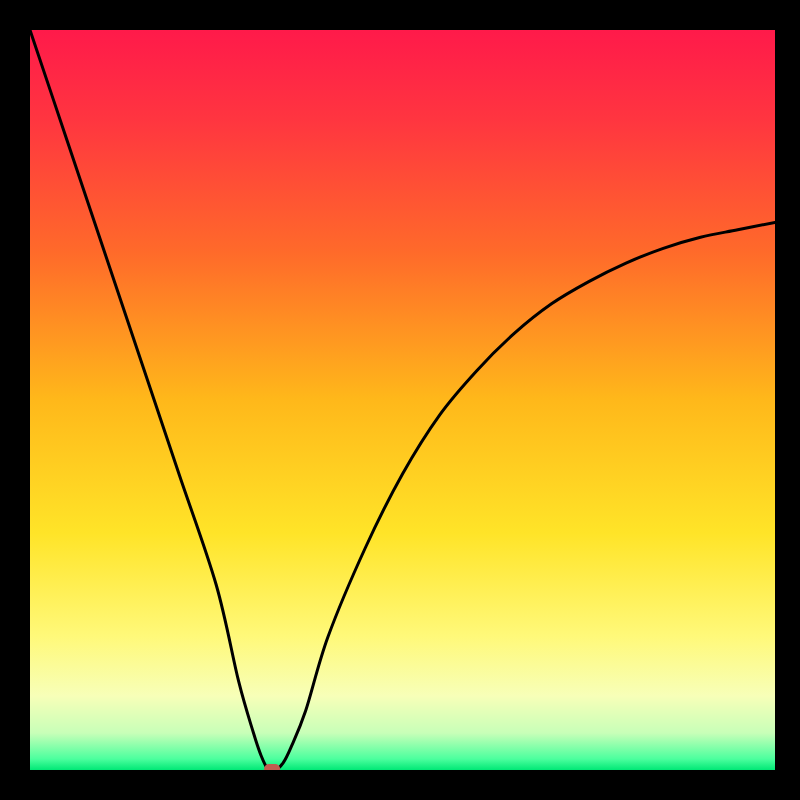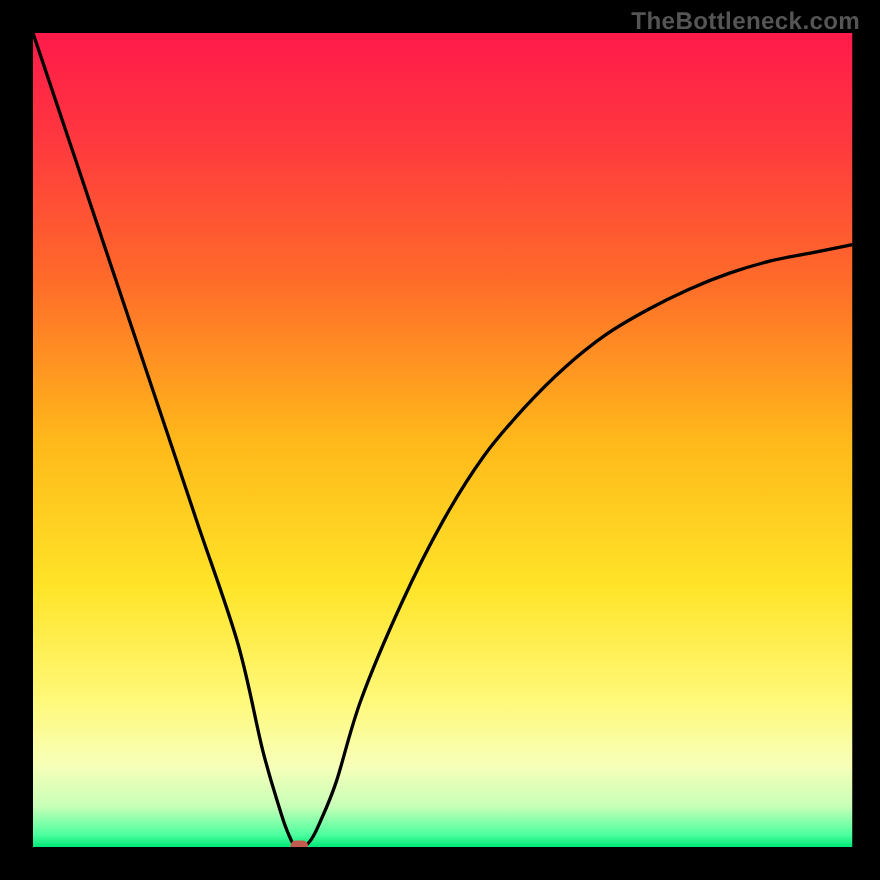--- a/index.html
+++ b/index.html
@@ -30,21 +30,20 @@
   .plot {
     position: absolute;
     display: block;
     background: #000;
   }
 </style>
 </head>
 <body>
 
 <div class="frame">
-  <div class="watermark">TheBottleneck.com</div>
   <svg class="plot" width="745" height="740" viewBox="0 0 745 740" style="left: 30px; top: 30px;">
       <defs>
         <linearGradient id="bg-grad" x1="0" y1="0" x2="0" y2="1">
           <stop offset="0%" stop-color="#ff1a4a"></stop>
           <stop offset="12%" stop-color="#ff3540"></stop>
           <stop offset="30%" stop-color="#ff6a2a"></stop>
           <stop offset="50%" stop-color="#ffb81a"></stop>
           <stop offset="68%" stop-color="#ffe428"></stop>
           <stop offset="82%" stop-color="#fff97a"></stop>
           <stop offset="90%" stop-color="#f7ffb8"></stop>

